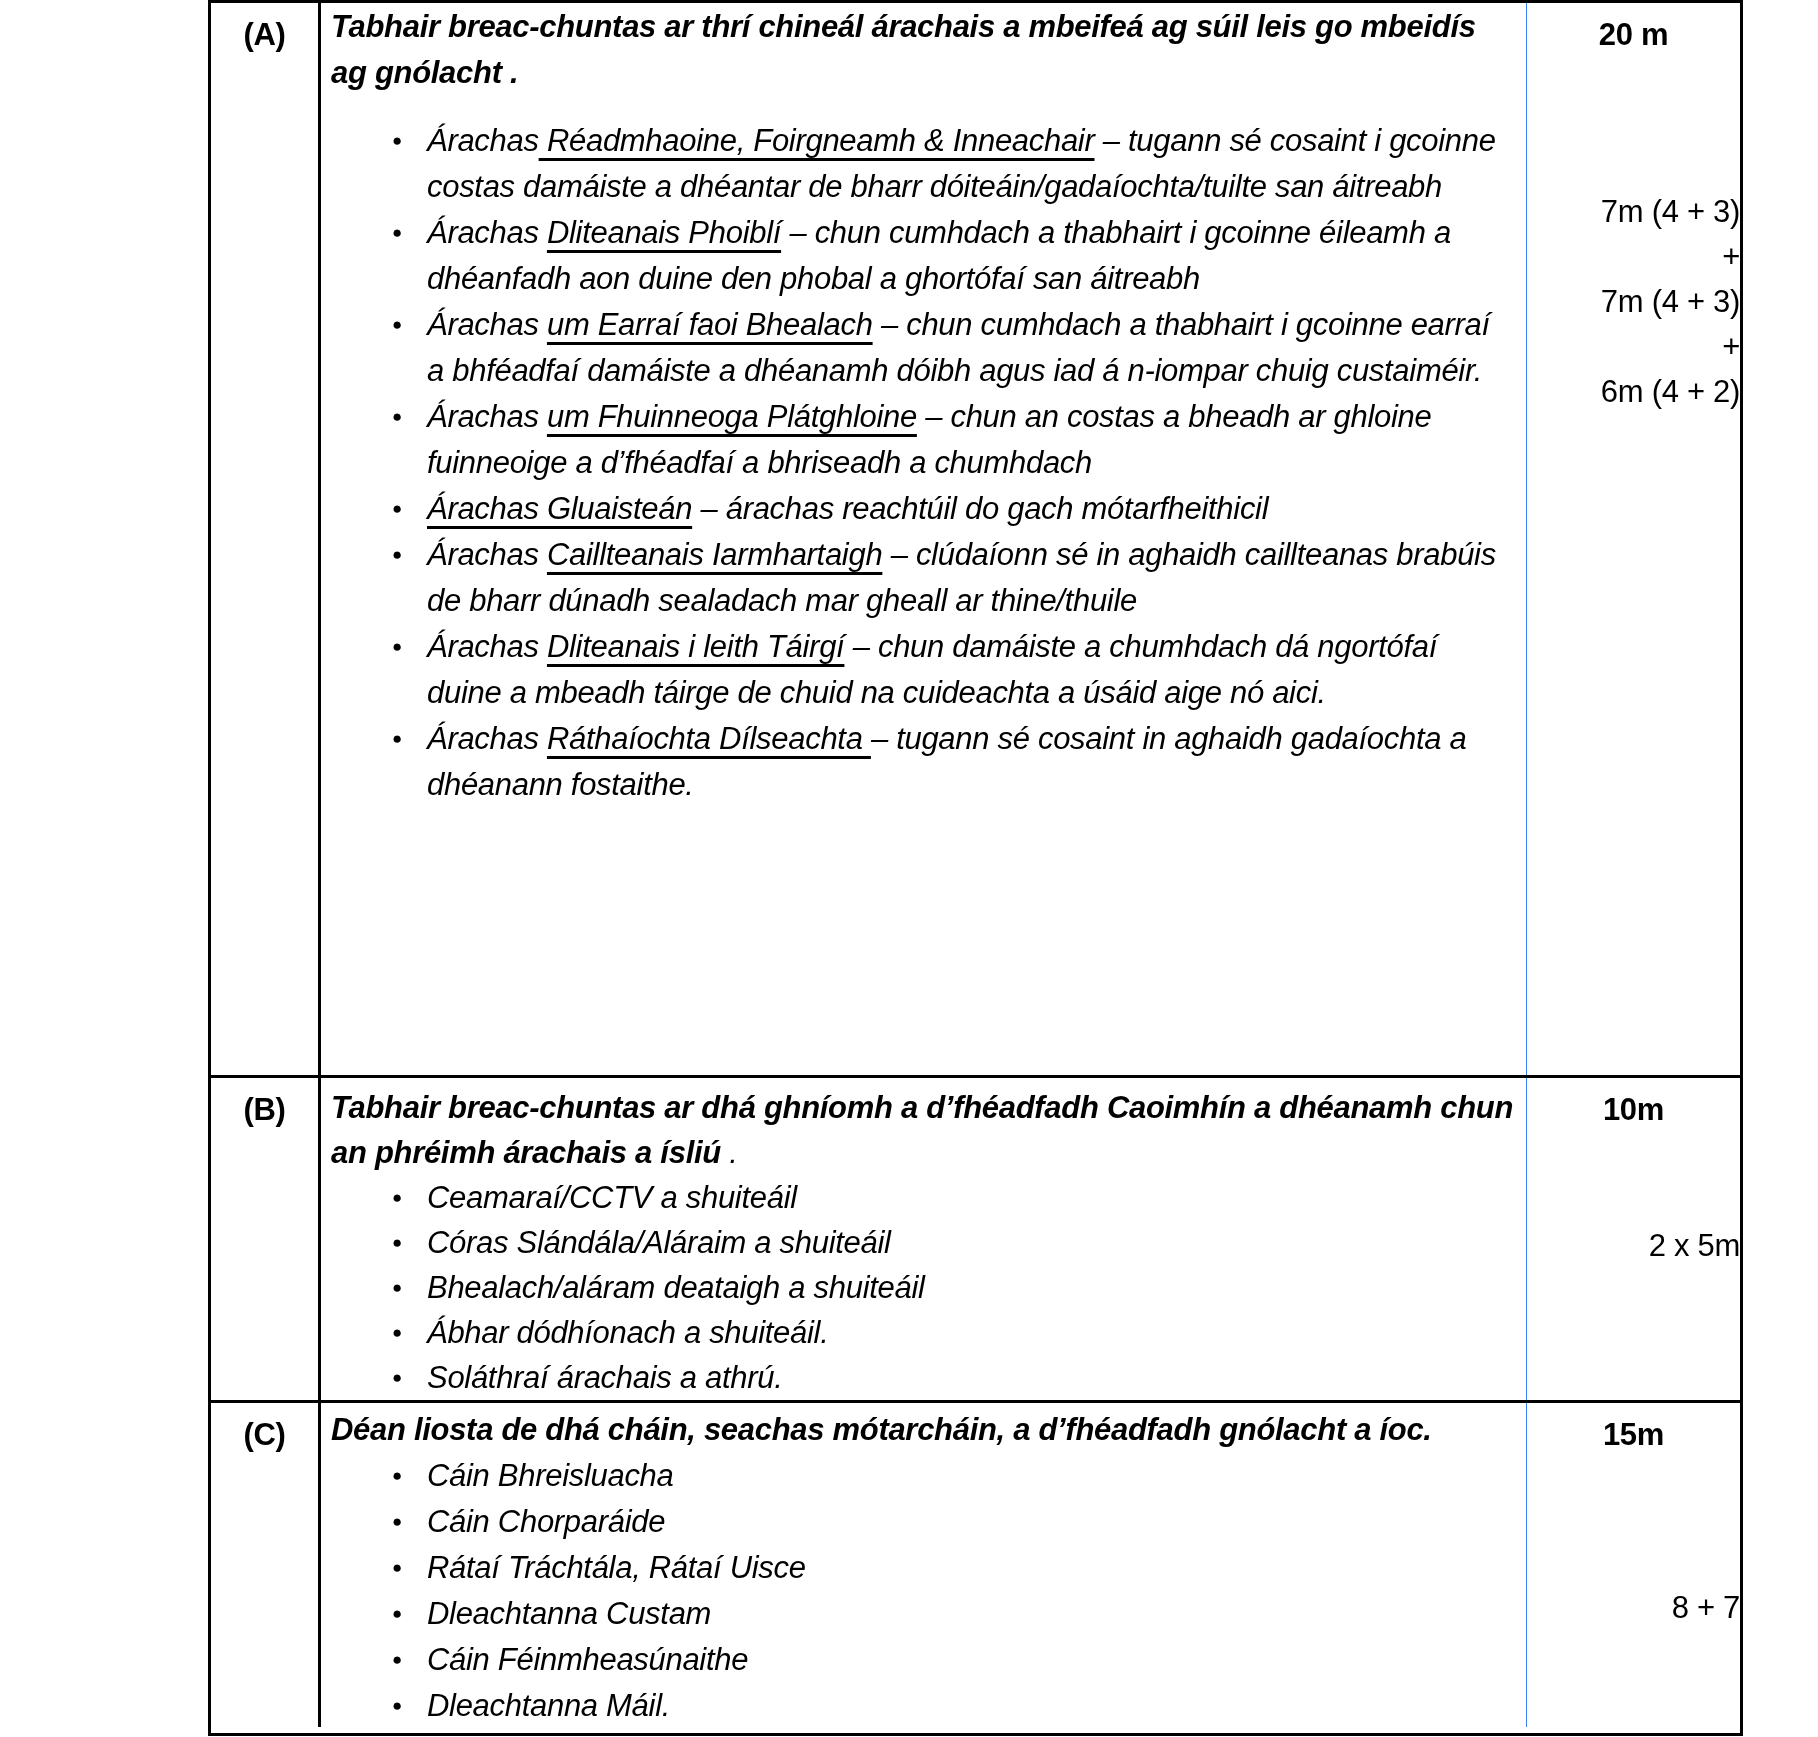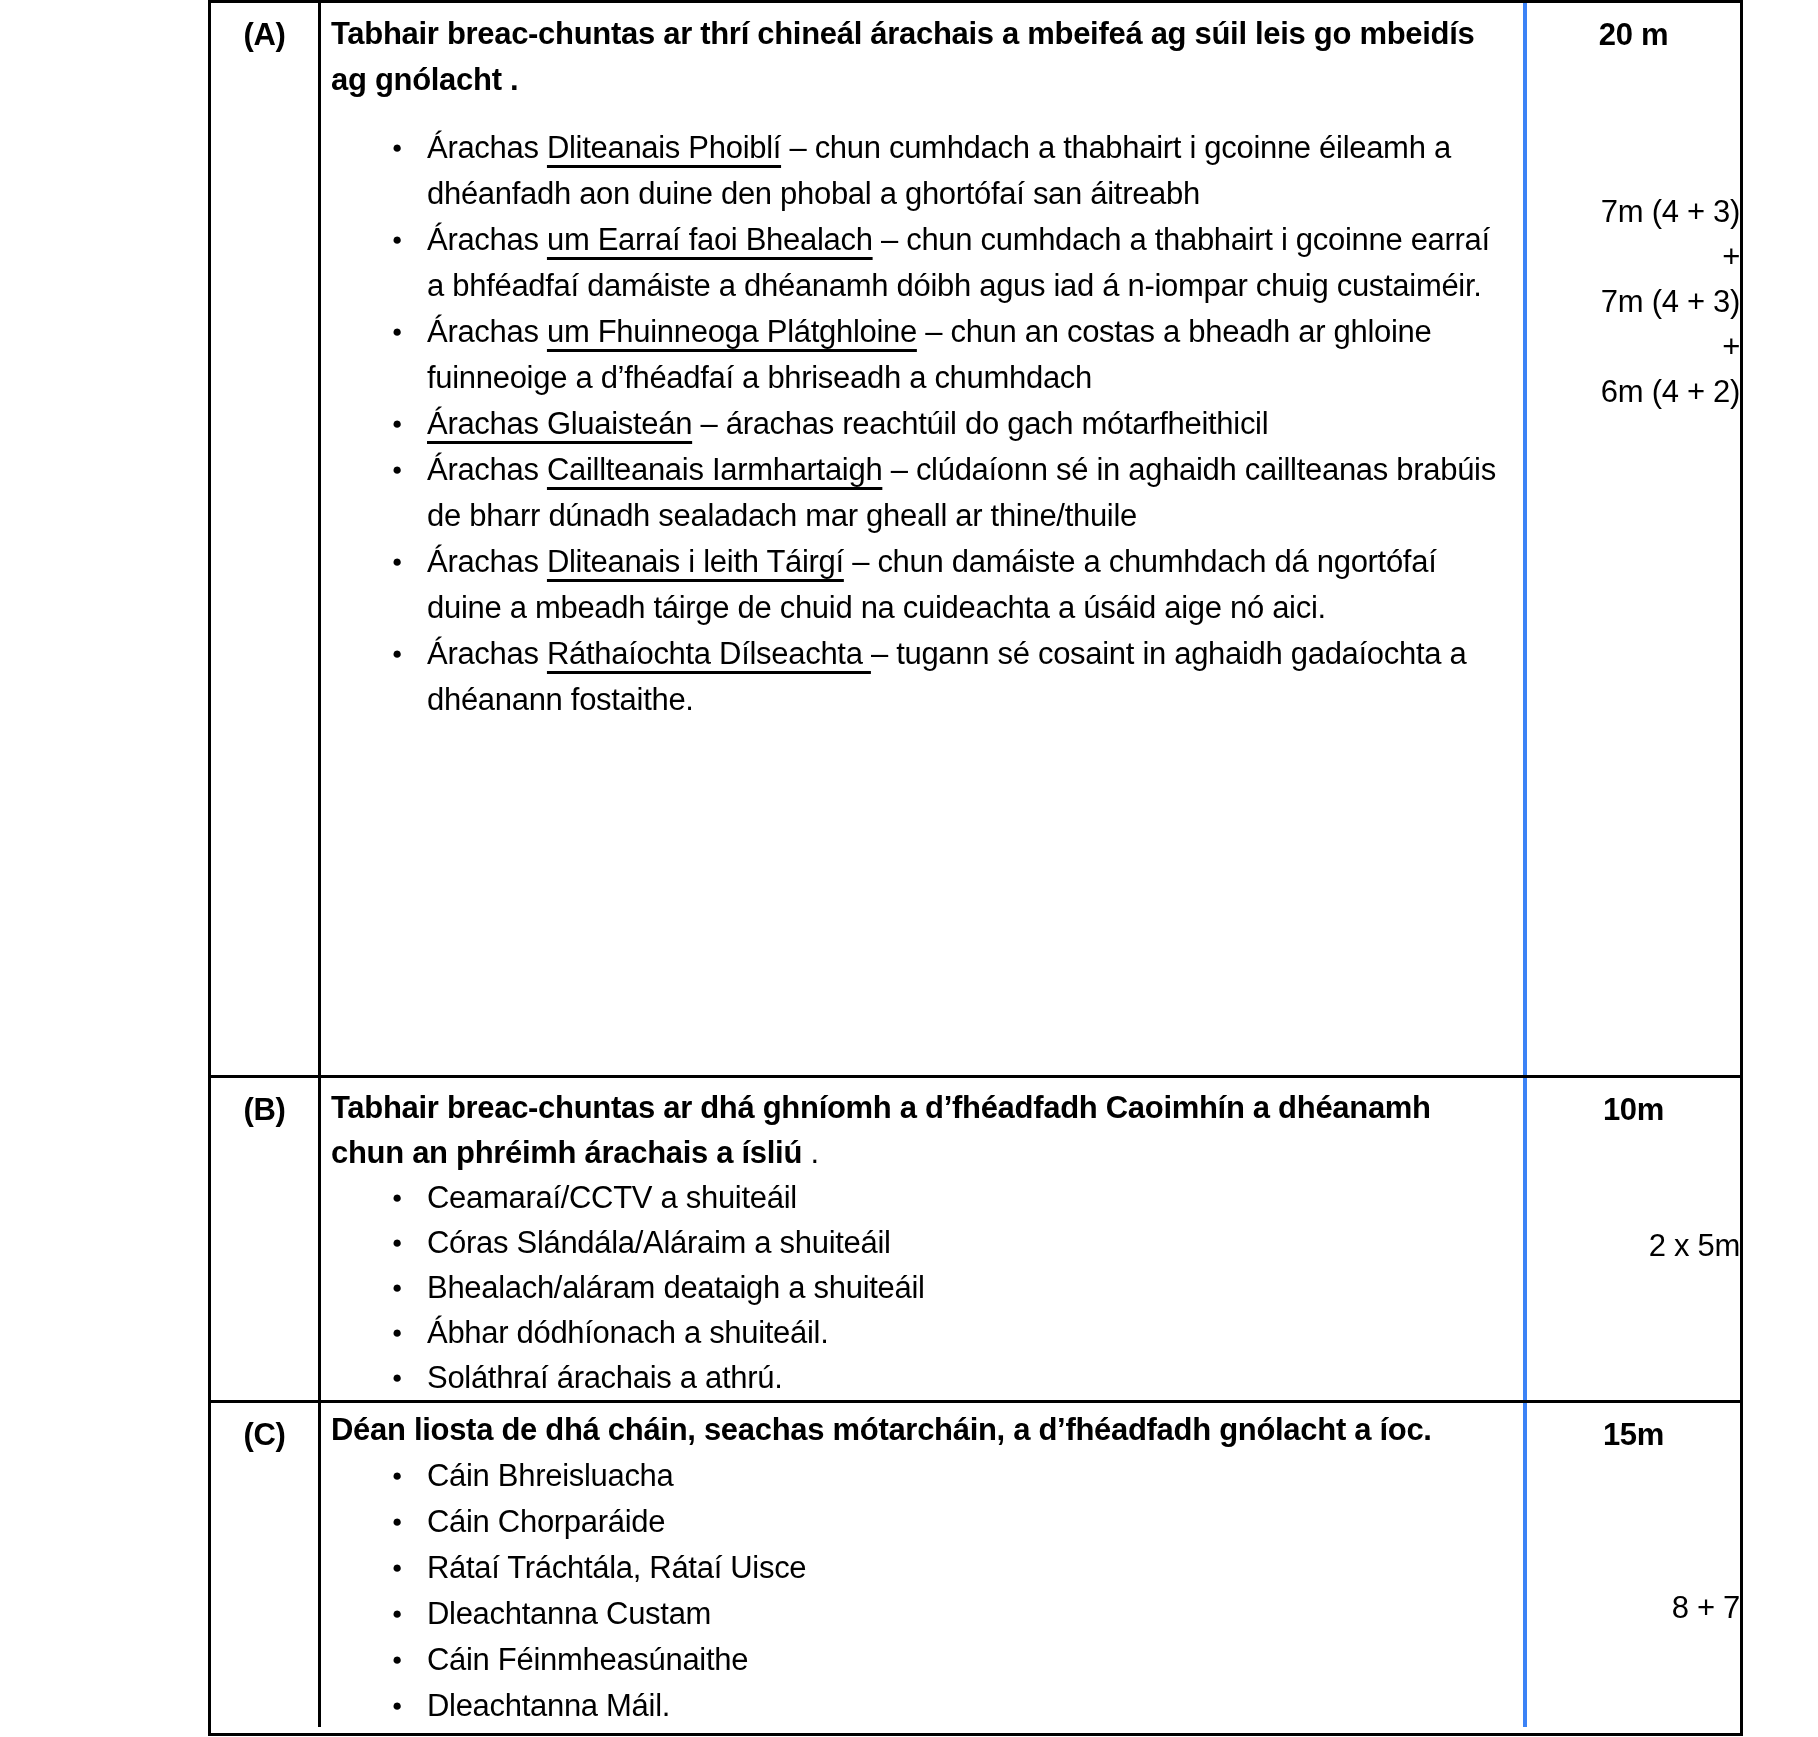--- a/index.html
+++ b/index.html
@@ -16,22 +16,22 @@
   .trow{display:grid;grid-template-columns:110px 1206px 1fr;box-sizing:border-box;overflow:hidden;}
   .trow + .trow{border-top:3px solid #000;}
   .row-a{height:1072px;}
   .row-b{height:325px;}
   .row-c{height:327px;}
   .cell-label{
     border-right:3px solid #000;box-sizing:border-box;
     text-align:center;font-weight:bold;padding-top:9px;line-height:46px;
   }
   .cell-q{
-    border-right:4px solid #3b82f6;box-sizing:border-box;
-    padding:8px 12px 0 10px;line-height:46px;overflow:hidden;
+    border-right:1px solid #3b82f6;box-sizing:border-box;
+    padding:1px 12px 0 10px;line-height:46px;overflow:hidden;font-style:italic;
   }
   .row-b .cell-q{line-height:45px;padding-top:7px;}
   .row-c .cell-q{line-height:46px;padding-top:4px;}
   .q-title{font-weight:bold;}
   .q-title .suffix{font-weight:normal;}
   .spacer-a{height:22px;}
   ul.bullet-list{margin:0;padding:0;list-style:none;}
   ul.bullet-list li{position:relative;padding-left:96px;}
   ul.bullet-list li::before{
     content:"●";position:absolute;left:61px;top:0;font-size:17px;line-height:inherit;
@@ -51,20 +51,21 @@
   <div class="marking-table">
 
     <div class="trow row-a">
       <div class="cell-label">
         <span>(A)</span>
       </div>
       <div class="cell-q">
         <div class="q-title"><span>Tabhair breac-chuntas ar thrí chineál árachais a mbeifeá ag súil leis go mbeidís ag gnólacht .</span><span class="suffix"></span></div>
         <div class="spacer-a"></div>
         <ul class="bullet-list">
+            <li><span>Árachas</span><span class="u"> Réadmhaoine, Foirgneamh &amp; Inneachair</span><span> – tugann sé cosaint i gcoinne costas damáiste a dhéantar de bharr dóiteáin/gadaíochta/tuilte san áitreabh</span></li>
             <li><span>Árachas </span><span class="u">Dliteanais Phoiblí</span><span> – chun cumhdach a thabhairt i gcoinne éileamh a dhéanfadh aon duine den phobal a ghortófaí san áitreabh</span></li>
             <li><span>Árachas </span><span class="u">um Earraí faoi Bhealach</span><span> – chun cumhdach a thabhairt i gcoinne earraí a bhféadfaí damáiste a dhéanamh dóibh agus iad á n-iompar chuig custaiméir.</span></li>
             <li><span>Árachas </span><span class="u">um Fhuinneoga Plátghloine</span><span> – chun an costas a bheadh ar ghloine fuinneoige a d’fhéadfaí a bhriseadh a chumhdach</span></li>
             <li><span class="u">Árachas Gluaisteán</span><span> – árachas reachtúil do gach mótarfheithicil</span></li>
             <li><span>Árachas </span><span class="u">Caillteanais Iarmhartaigh</span><span> – clúdaíonn sé in aghaidh caillteanas brabúis de bharr dúnadh sealadach mar gheall ar thine/thuile</span></li>
             <li><span>Árachas </span><span class="u">Dliteanais i leith Táirgí</span><span> – chun damáiste a chumhdach dá ngortófaí duine a mbeadh táirge de chuid na cuideachta a úsáid aige nó aici.</span></li>
             <li><span>Árachas </span><span class="u">Ráthaíochta Dílseachta </span><span>– tugann sé cosaint in aghaidh gadaíochta a dhéanann fostaithe.</span></li>
           </ul>
       </div>
       <div class="cell-marks">

